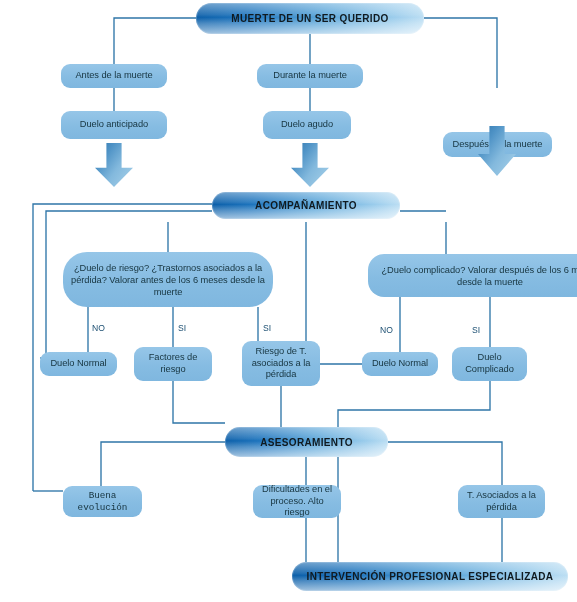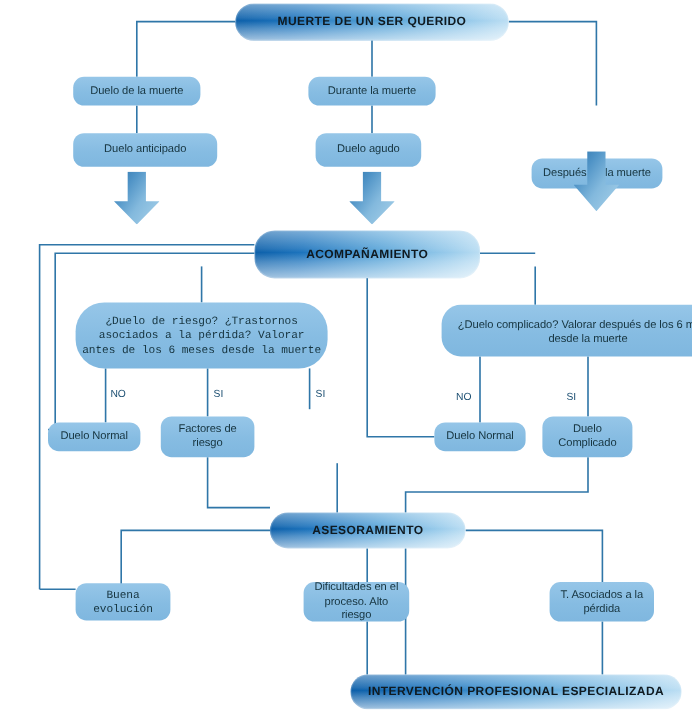--- a/index.html
+++ b/index.html
@@ -125,68 +125,71 @@
 
       <path d="M33,491 H63"></path>
       <path d="M46,358 H40"></path>
     </g>
   </svg>
 
   <div class="banner" style="left:196px;top:3px;width:228px;height:31px;">
     <span>MUERTE DE UN SER QUERIDO</span>
   </div>
 
-  <div class="banner" style="left:212px;top:192px;width:188px;height:40px;">
+  <div class="banner" style="left:212px;top:192px;width:188px;height:27px;">
     <span>ACOMPAÑAMIENTO</span>
   </div>
 
   <div class="banner" style="left:225px;top:427px;width:163px;height:30px;">
     <span>ASESORAMIENTO</span>
   </div>
 
   <div class="banner" style="left:292px;top:562px;width:276px;height:29px;">
     <span>INTERVENCIÓN PROFESIONAL ESPECIALIZADA</span>
   </div>
 
   <div class="node" style="left:61px;top:64px;width:106px;height:24px;">
-    <span>Duelo de la muerte</span>
+    <span>Antes de la muerte</span>
   </div>
 
   <div class="node" style="left:257px;top:64px;width:106px;height:24px;">
     <span>Durante la muerte</span>
   </div>
 
   <div class="node" style="left:443px;top:88px;width:109px;height:25px;margin-top:44px;">
     <span>Después de la muerte</span>
   </div>
 
-  <div class="node" style="left:61px;top:111px;width:120px;height:28px;">
+  <div class="node" style="left:61px;top:111px;width:106px;height:28px;">
     <span>Duelo anticipado</span>
   </div>
 
   <div class="node" style="left:263px;top:111px;width:88px;height:28px;">
     <span>Duelo agudo</span>
   </div>
 
-  <div class="node big" style="left:63px;top:252px;width:210px;height:55px;border-radius:24px;font-family:Liberation Mono, monospace;">
+  <div class="node big" style="left:63px;top:252px;width:210px;height:55px;border-radius:24px;">
     <span>¿Duelo de riesgo? ¿Trastornos asociados a la pérdida? Valorar antes de los 6 meses desde la muerte</span>
   </div>
 
   <div class="node big" style="left:340px;top:254px;width:244px;height:43px;border-radius:16px;margin-left:28px;">
     <span>¿Duelo complicado? Valorar después de los 6 meses desde la muerte</span>
   </div>
 
   <div class="node" style="left:40px;top:352px;width:77px;height:24px;">
     <span>Duelo Normal</span>
   </div>
 
   <div class="node" style="left:134px;top:347px;width:78px;height:34px;">
     <span>Factores de riesgo</span>
   </div>
 
+  <div class="node" style="left:242px;top:341px;width:78px;height:45px;">
+    <span>Riesgo de T. asociados a la pérdida</span>
+  </div>
 
   <div class="node" style="left:362px;top:352px;width:76px;height:24px;">
     <span>Duelo Normal</span>
   </div>
 
   <div class="node" style="left:452px;top:347px;width:75px;height:34px;">
     <span>Duelo Complicado</span>
   </div>
 
   <div class="node" style="left:63px;top:486px;width:79px;height:31px;font-family:Liberation Mono, monospace;">

